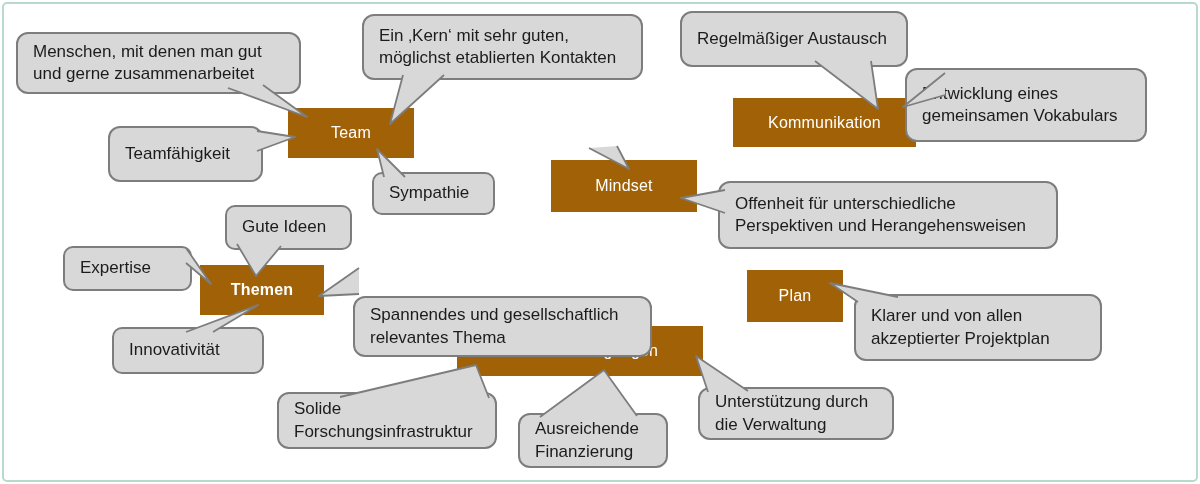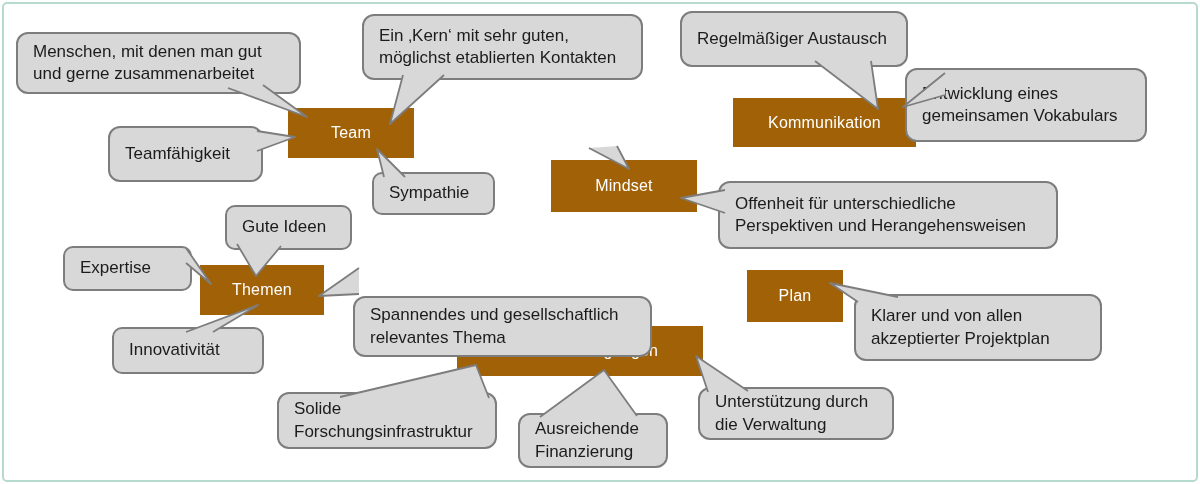--- a/index.html
+++ b/index.html
@@ -53,21 +53,21 @@
   svg.tails path{
     fill:#d8d8d8;
     stroke:#7d7d7d;
     stroke-width:1.8;
     stroke-linejoin:round;
   }
   
   #node-team{left:288px;top:108px;width:126px;height:50px;}
   #node-kommunikation{left:733px;top:98px;width:183px;height:49px;}
   #node-mindset{left:551px;top:160px;width:146px;height:52px;}
-  #node-themen{left:200px;top:265px;width:124px;height:50px;}
+  #node-themen{left:200px;top:265px;width:124px;height:50px;font-weight:bold;}
   #node-plan{left:747px;top:270px;width:96px;height:52px;text-align:center;}
   #node-rahmen{left:457px;top:326px;width:246px;height:50px;}
   
   #co-menschen{left:16px;top:32px;width:285px;height:62px;}
   #co-kern{left:362px;top:14px;width:281px;height:66px;}
   #co-regelmaessig{left:680px;top:11px;width:228px;height:56px;}
   #co-entwicklung{left:905px;top:68px;width:242px;height:74px;}
   #co-teamfaehigkeit{left:108px;top:126px;width:155px;height:56px;}
   #co-vielgeduld{left:498px;top:113px;width:125px;height:40px;border-radius:10px;}
   #co-sympathie{left:372px;top:172px;width:123px;height:43px;border-radius:10px;}

